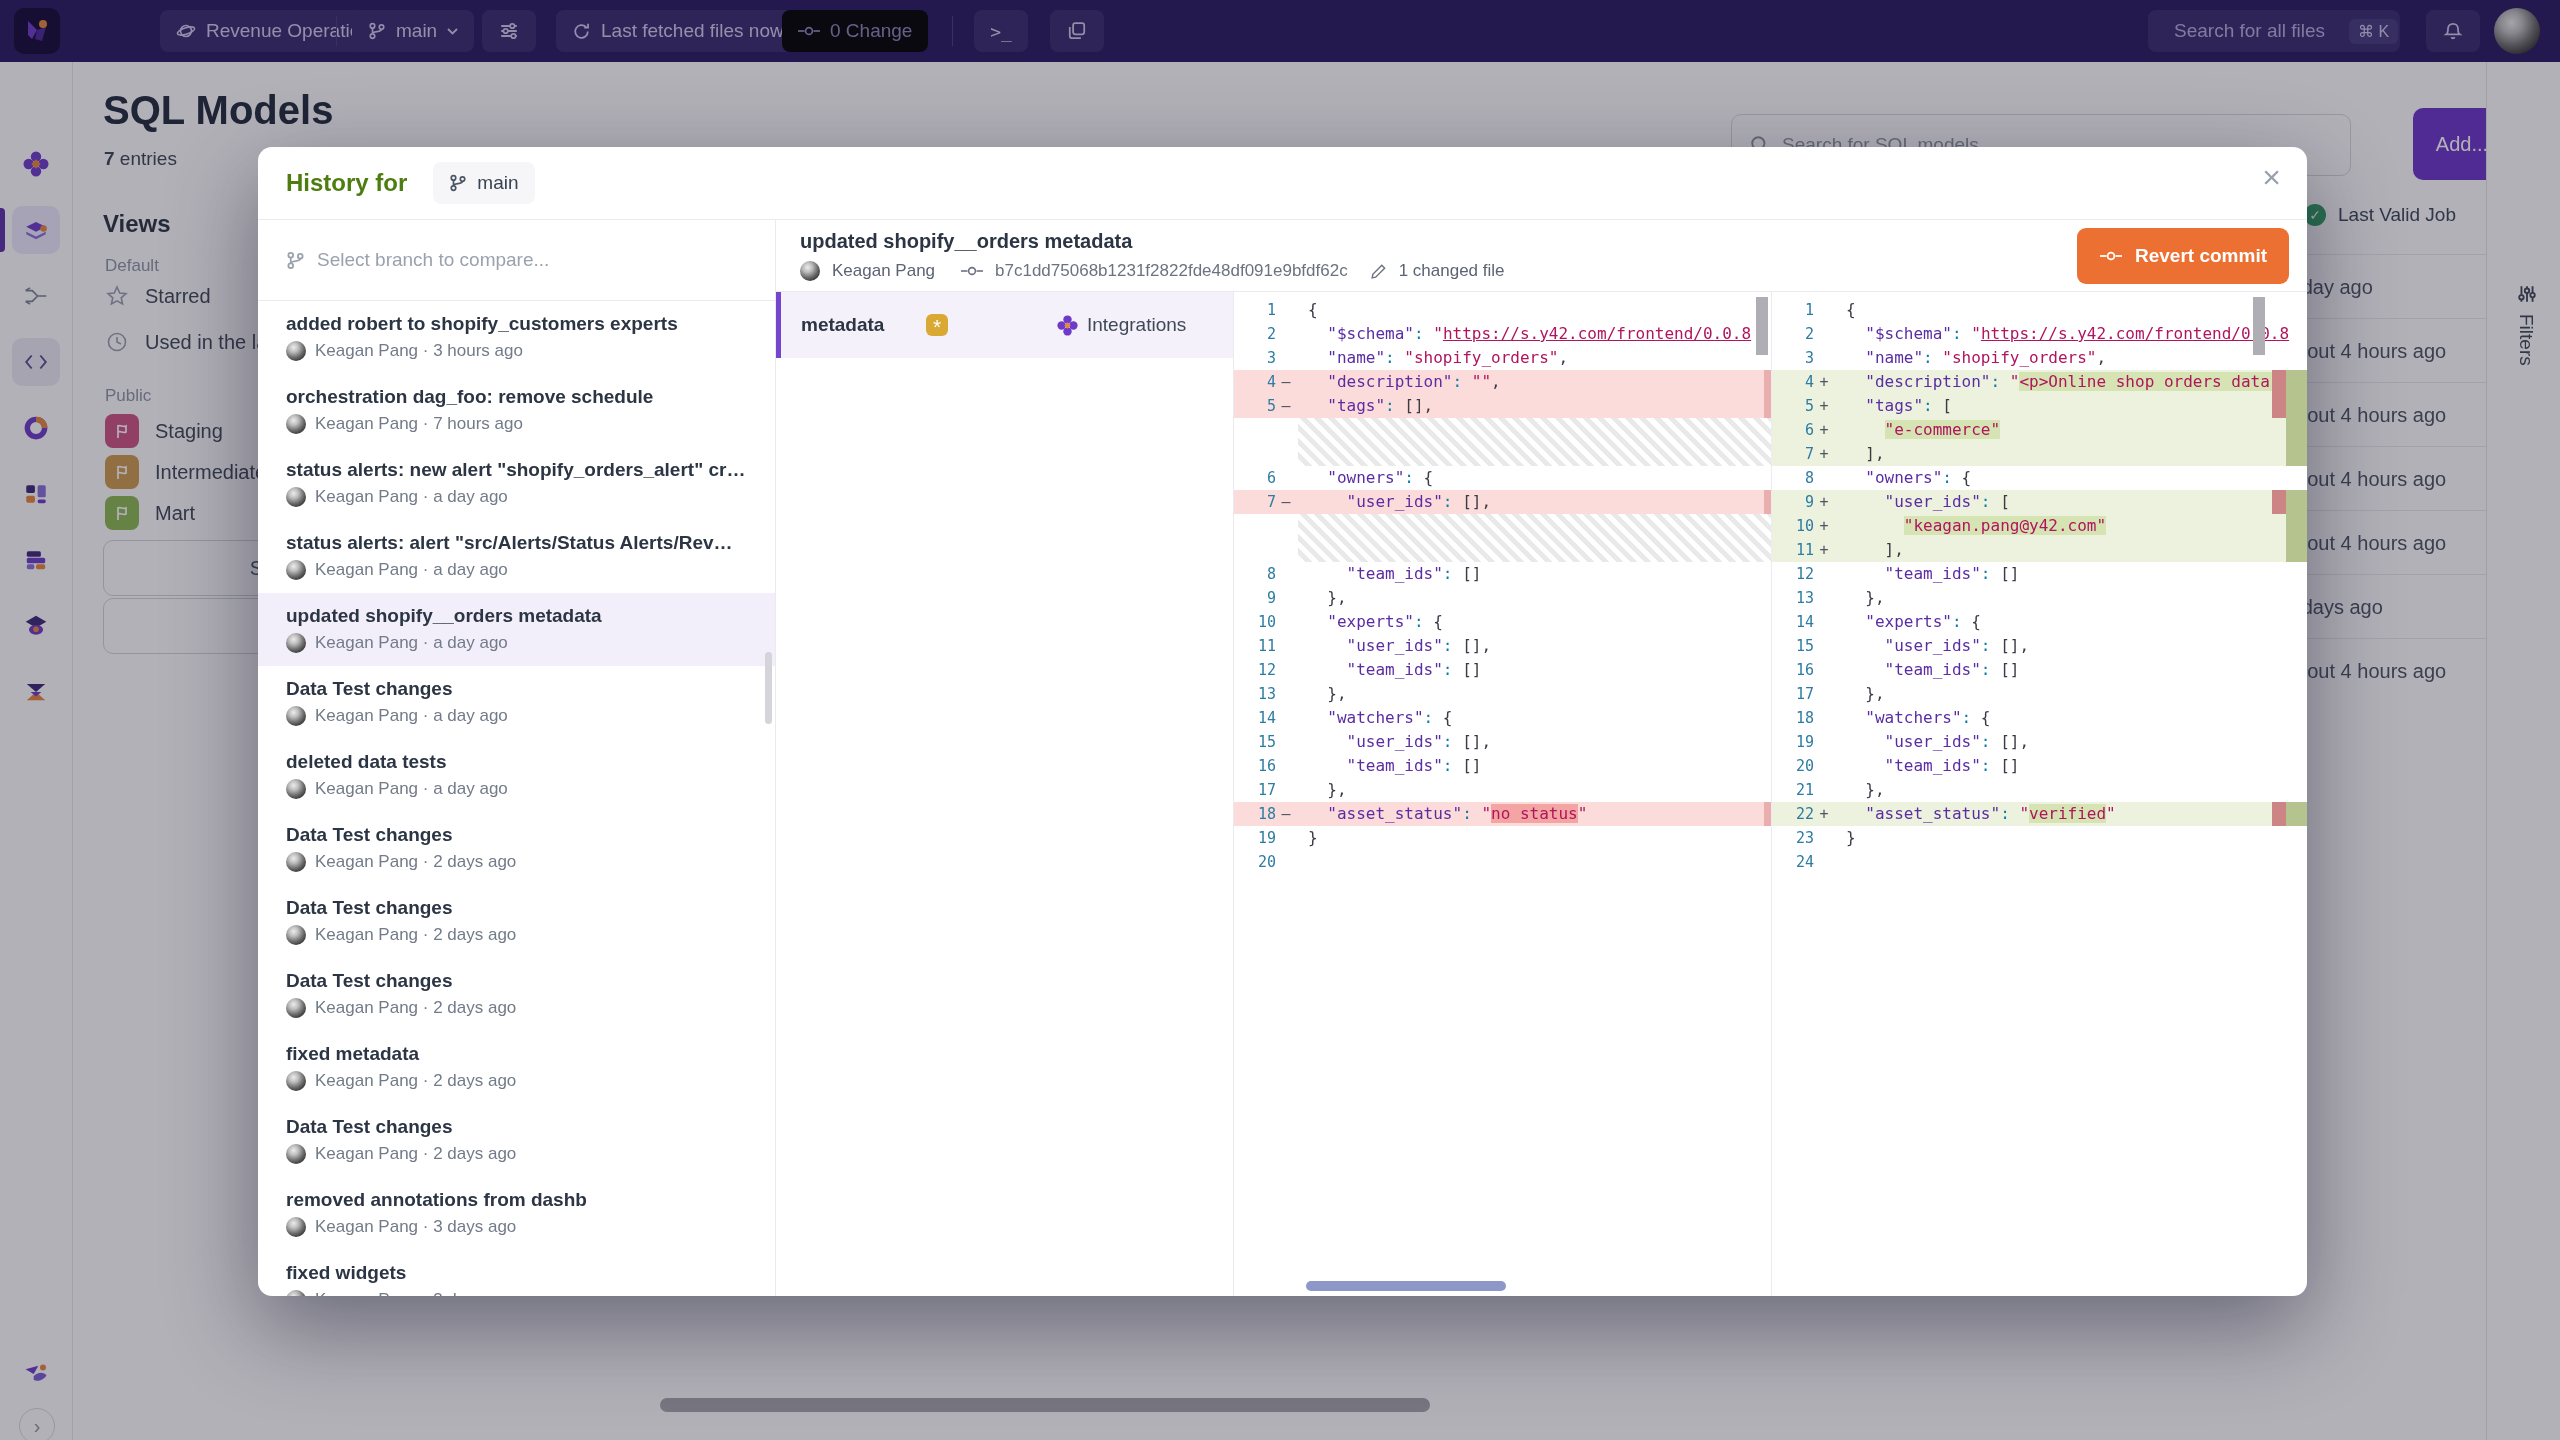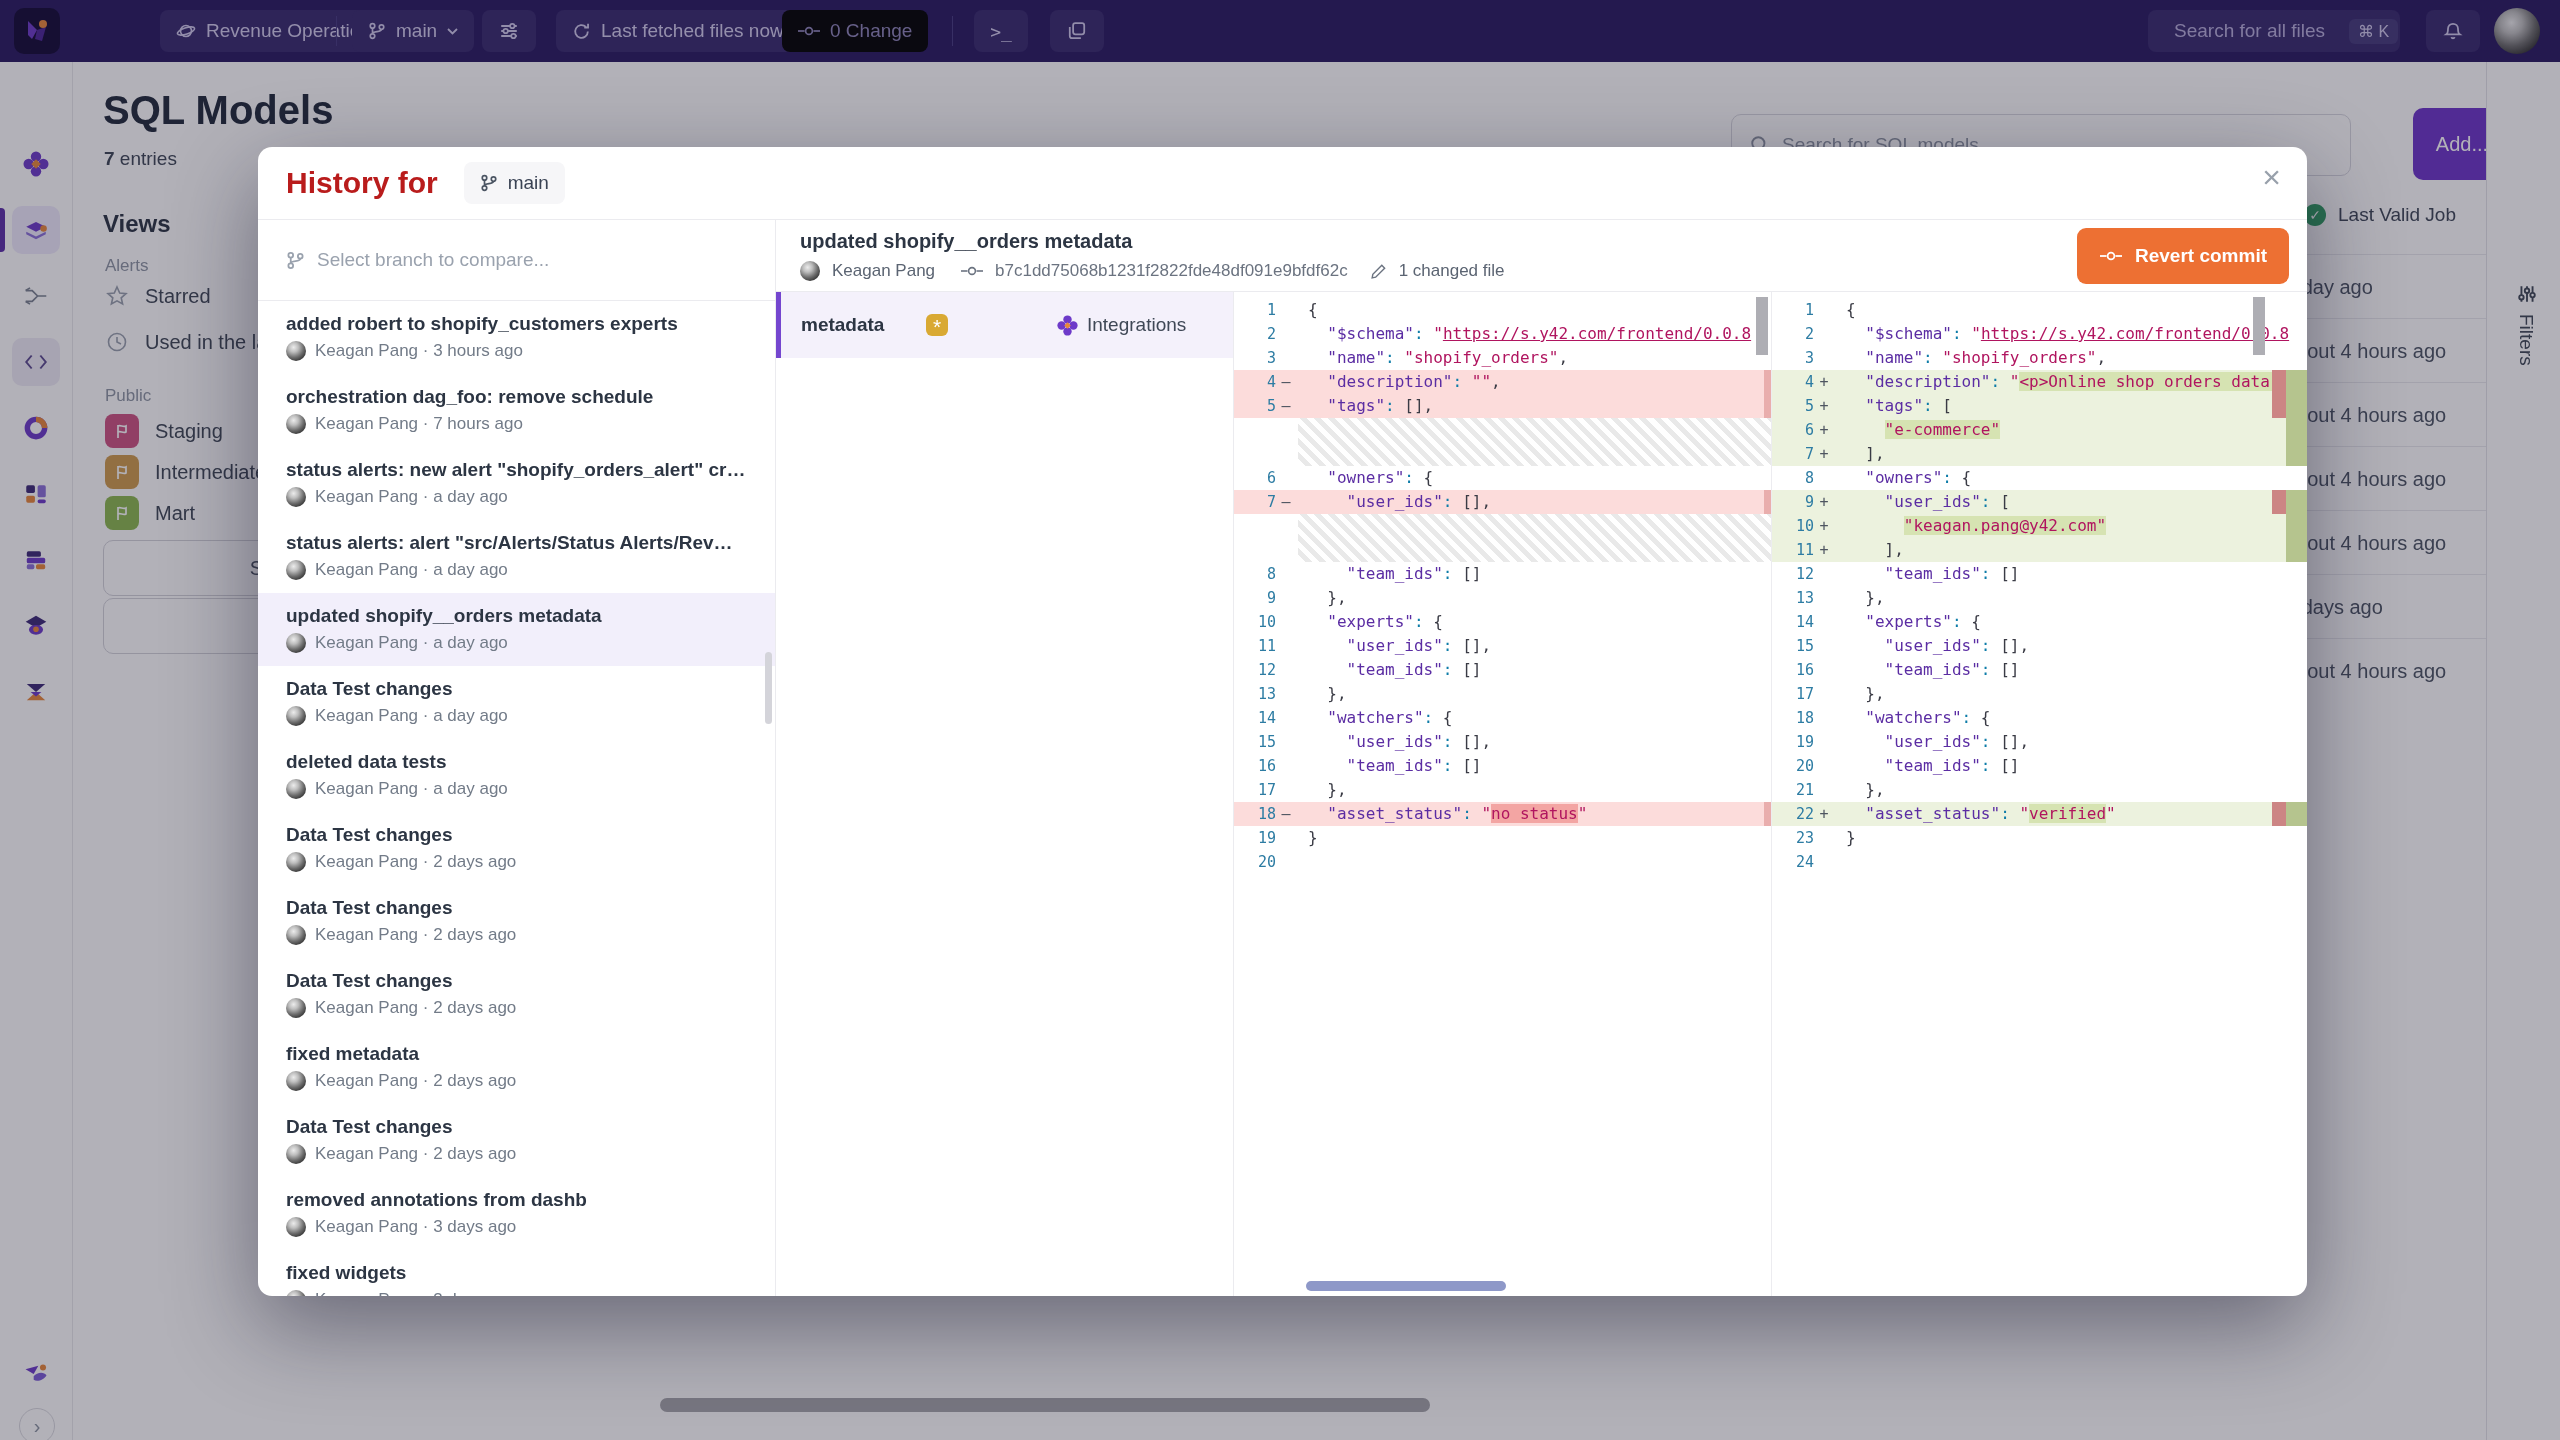--- a/index.html
+++ b/index.html
@@ -35,21 +35,21 @@
   .check-dot{width:22px;height:22px;border-radius:50%;background:#2f9e62;color:#fff;font-size:14px;display:flex;align-items:center;justify-content:center;}
   .job-row{position:absolute;left:1400px;width:1014px;height:64px;border-top:1px solid #e9e9ed;display:flex;align-items:center;}
   .job-row span{margin-left:813px;font-size:20px;color:#4b5463;white-space:nowrap;}
   .filters-rail{position:absolute;left:2414px;top:0;width:74px;height:1378px;border-left:1.5px solid #e3e3e9;background:#fff;}
   .filters-txt{position:absolute;left:28px;top:252px;writing-mode:vertical-rl;font-size:19px;color:#3f4856;}
   .bg-hscroll{position:absolute;left:588px;top:1336px;width:770px;height:14px;border-radius:7px;background:#a6a6ac;}
   
   .overlay{position:absolute;inset:0;background:rgba(30,27,48,0.34);z-index:40;}
   .modal{position:absolute;left:258px;top:147px;width:2049px;height:1149px;background:#fff;border-radius:14px;box-shadow:0 30px 90px rgba(15,15,40,.45);z-index:50;overflow:hidden;display:flex;flex-direction:column;}
   .m-header{height:72px;flex:none;border-bottom:1.5px solid #ebebef;display:flex;align-items:center;padding:0 28px;position:relative;}
-  .m-title{font-size:30px;font-weight:700;color:#b91c1c;}
+  .m-title{font-size:24px;font-weight:700;color:#4d7c0f;}
   .m-chip{margin-left:26px;display:flex;align-items:center;gap:10px;background:#f6f6f8;border-radius:8px;padding:10px 16px;font-size:19px;color:#3a4354;}
   .m-close{position:absolute;right:26px;top:14px;font-size:32px;color:#98a0ab;line-height:1;}
   .m-body{flex:1;display:flex;min-height:0;}
   
   .col-commits{width:517px;flex:none;border-right:1.5px solid #ebebef;display:flex;flex-direction:column;min-height:0;position:relative;}
   .cmp-row{height:80px;flex:none;border-bottom:1.5px solid #ebebef;display:flex;align-items:center;gap:12px;padding:0 28px;color:#9aa2ae;font-size:19px;}
   .commit-list{flex:1;overflow:hidden;position:relative;}
   .ci{padding:12px 28px 13px;}
   .ci.sel{background:#f2effb;}
   .ci-title{font-size:19px;font-weight:700;color:#2c3543;white-space:nowrap;overflow:hidden;text-overflow:ellipsis;}
@@ -277,21 +277,21 @@
         <circle cx="7.5" cy="7.5" r="5.5"></circle>
           <line x1="11.7" y1="11.7" x2="16.5" y2="16.5"></line>
       </svg>
       <span>Search for SQL models</span>
     </div>
     <div class="add-btn">
         <span>Add...</span>
       </div>
 
     <div class="views-h">Views</div>
-    <div class="views-sub" style="top:194px">Alerts</div>
+    <div class="views-sub" style="top:194px">Default</div>
     <div class="v-item" style="top:222px">
       <svg width="24" height="24" viewBox="0 0 24 24" fill="none" stroke="#98a0ad" stroke-width="1.6">
         <polygon points="12,3 14.7,9 21,9.6 16.2,13.8 17.6,20 12,16.8 6.4,20 7.8,13.8 3,9.6 9.3,9"></polygon>
       </svg>
       <span>Starred</span>
     </div>
     <div class="v-item" style="top:268px">
       <svg width="24" height="24" viewBox="0 0 24 24" fill="none" stroke="#98a0ad" stroke-width="1.6">
         <circle cx="12" cy="12" r="8.5"></circle>
           <polyline points="12,7 12,12 16,14"></polyline>

